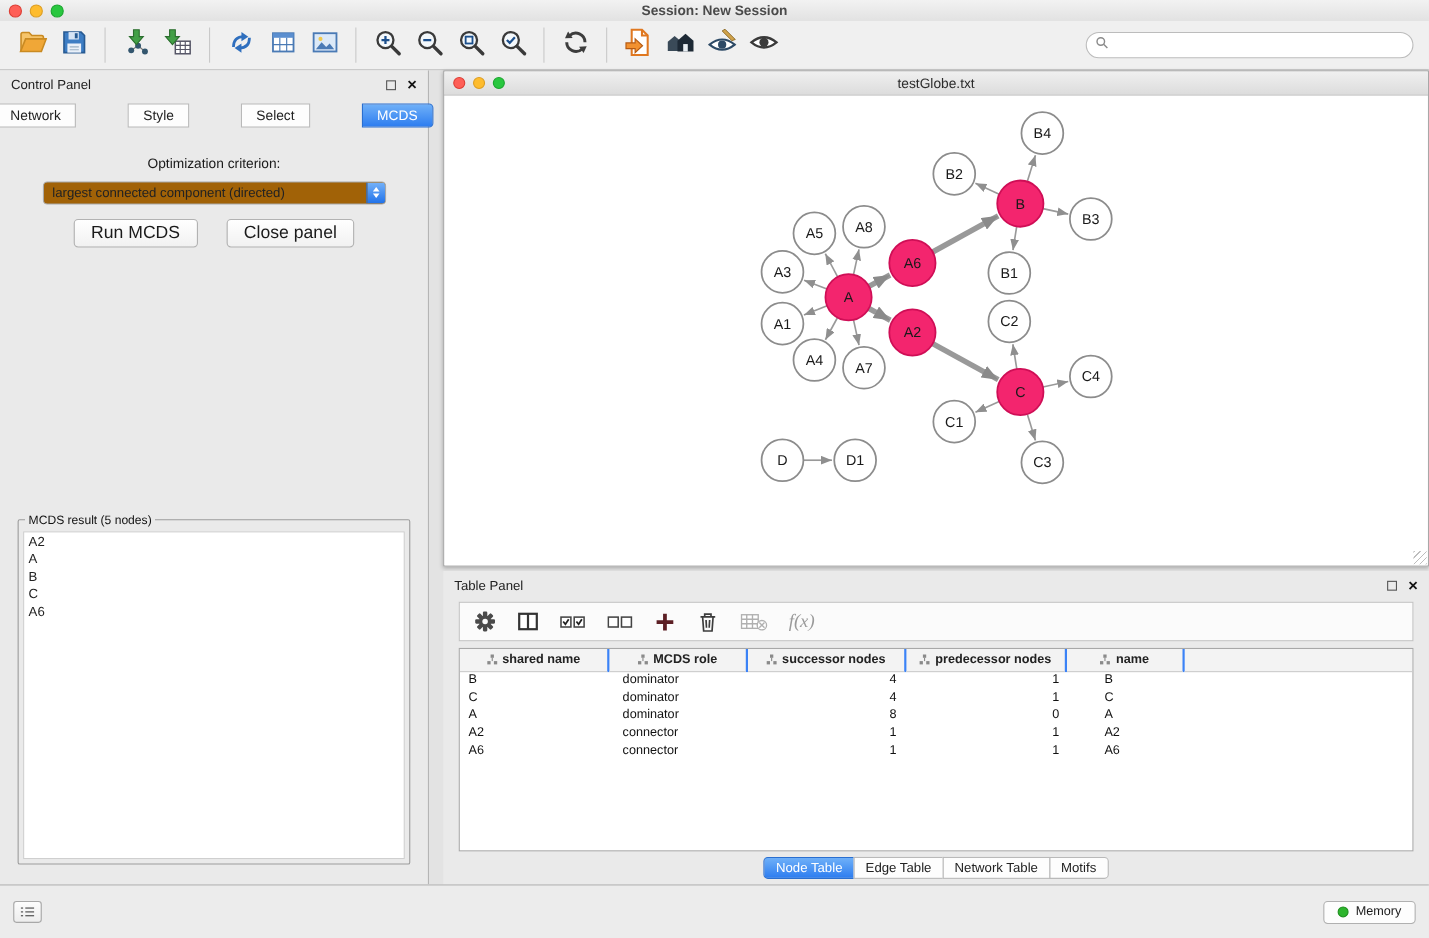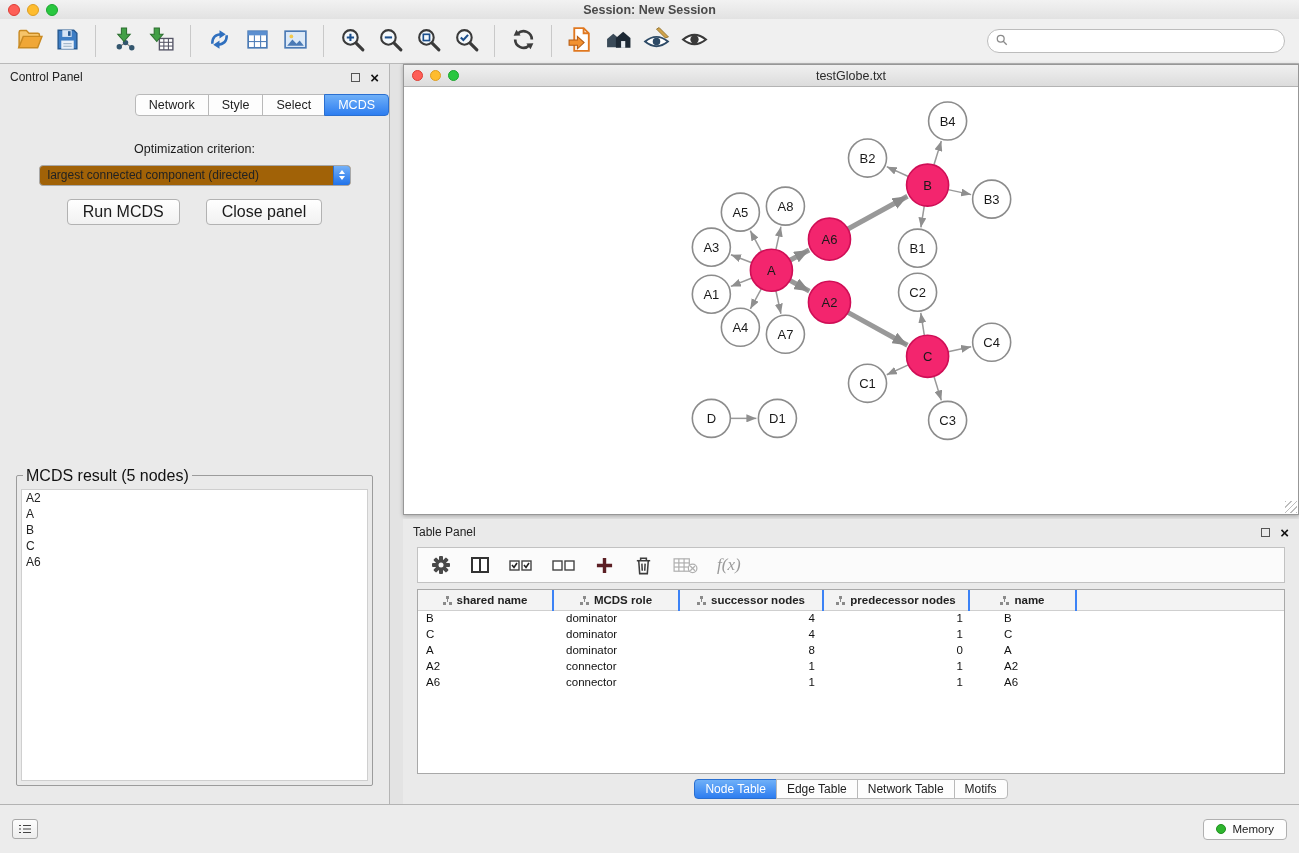--- a/index.html
+++ b/index.html
@@ -35,21 +35,21 @@
   
   .main { flex:1; display:flex; min-height:0; background:#e3e3e3; }
 
   
   .control-panel { width:390px; flex:0 0 auto; background:#eaeaea; border-right:1px solid #b5b5b5;
                    display:flex; flex-direction:column; }
   .panel-header { height:26px; display:flex; align-items:center; padding:0 10px; font-size:12px; color:#222; }
   .panel-header .ph-spacer { flex:1; }
   .float-btn { width:9px; height:9px; border:1.4px solid #555; display:inline-block; margin-right:10px; }
   .close-x { font-size:15px; font-weight:bold; color:#111; line-height:1; }
-  .cp-tabs { display:flex; justify-content:flex-end; padding:4px 0 6px; }
+  .cp-tabs { display:flex; justify-content:center; padding:4px 0 6px;gap:48px; }
   .seg-tab { background:#fdfdfd; border:1px solid #b9b9b9; margin-left:-1px; padding:3px 13px;
              font-size:12.5px; color:#222; white-space:nowrap; }
   .seg-tab.first { border-radius:4px 0 0 4px; margin-left:0; }
   .seg-tab.last  { border-radius:0 4px 4px 0; }
   .seg-tab.active { background:linear-gradient(#6fb0f8,#2d7df0); border-color:#2a6fd0; color:#fff; }
   .cp-body { flex:1; display:flex; flex-direction:column; padding:0 8px; min-height:0; }
   .opt-label { text-align:center; font-size:12.5px; margin-top:20px; color:#1a1a1a; }
   .dropdown { width:312px; height:22px; margin:9px auto 0; background:#a16207; border:1px solid #a8a8a8;
               border-radius:4px; display:flex; align-items:center; overflow:hidden; }
   .dropdown .dd-text { flex:1; font-size:12px; padding-left:8px; white-space:nowrap; overflow:hidden; }
@@ -59,21 +59,21 @@
   .dd-up { width:0; height:0; border-left:3.5px solid transparent; border-right:3.5px solid transparent;
            border-bottom:4.5px solid #fff; }
   .dd-down { width:0; height:0; border-left:3.5px solid transparent; border-right:3.5px solid transparent;
              border-top:4.5px solid #fff; }
   .btn-row { display:flex; justify-content:center; gap:26px; margin-top:13px; }
   .mac-btn { font-family:"Liberation Sans", sans-serif; font-size:16px; color:#1a1a1a;
              background:linear-gradient(#ffffff,#f1f1f1); border:1px solid #b2b2b2; border-radius:4px;
              padding:3px 15px; }
   .result-fieldset { margin:242px 8px 18px; height:344px; border:1px solid #9c9c9c; border-radius:2px;
                      padding:4px; }
-  .result-fieldset legend { font-size:16px; padding:0 3px; margin-left:2px; color:#111; }
+  .result-fieldset legend { font-size:11px; padding:0 3px; margin-left:2px; color:#111; }
   .result-list { width:100%; height:100%; background:#fff; border:1px solid #cfcfcf; overflow:auto;
                  font-size:12px; }
   .result-item { line-height:16px; padding-left:4px; }
 
   
   .right-col { flex:1; display:flex; flex-direction:column; padding-left:13px; min-width:0; }
 
   
   .network-window { height:451px; flex:0 0 auto; background:#fff; border:1px solid #979797;
                     box-shadow:0 1px 4px rgba(0,0,0,.28); display:flex; flex-direction:column; }

